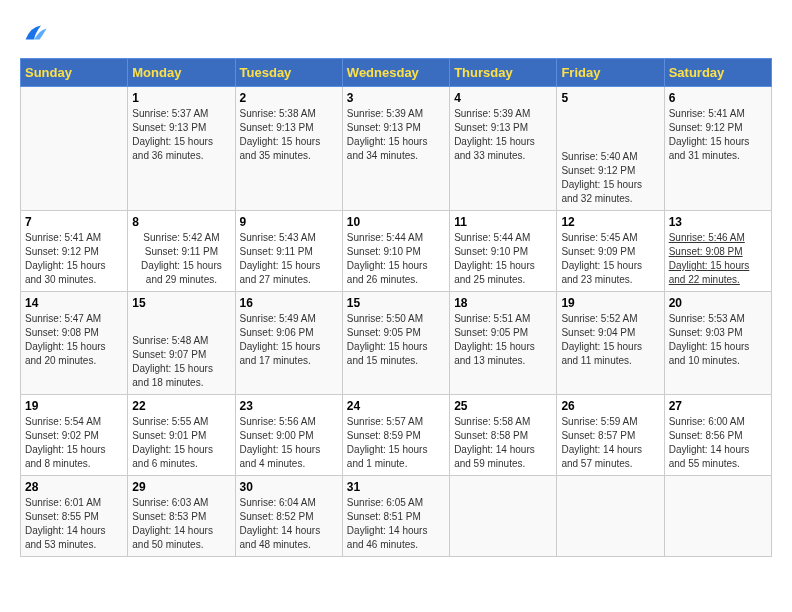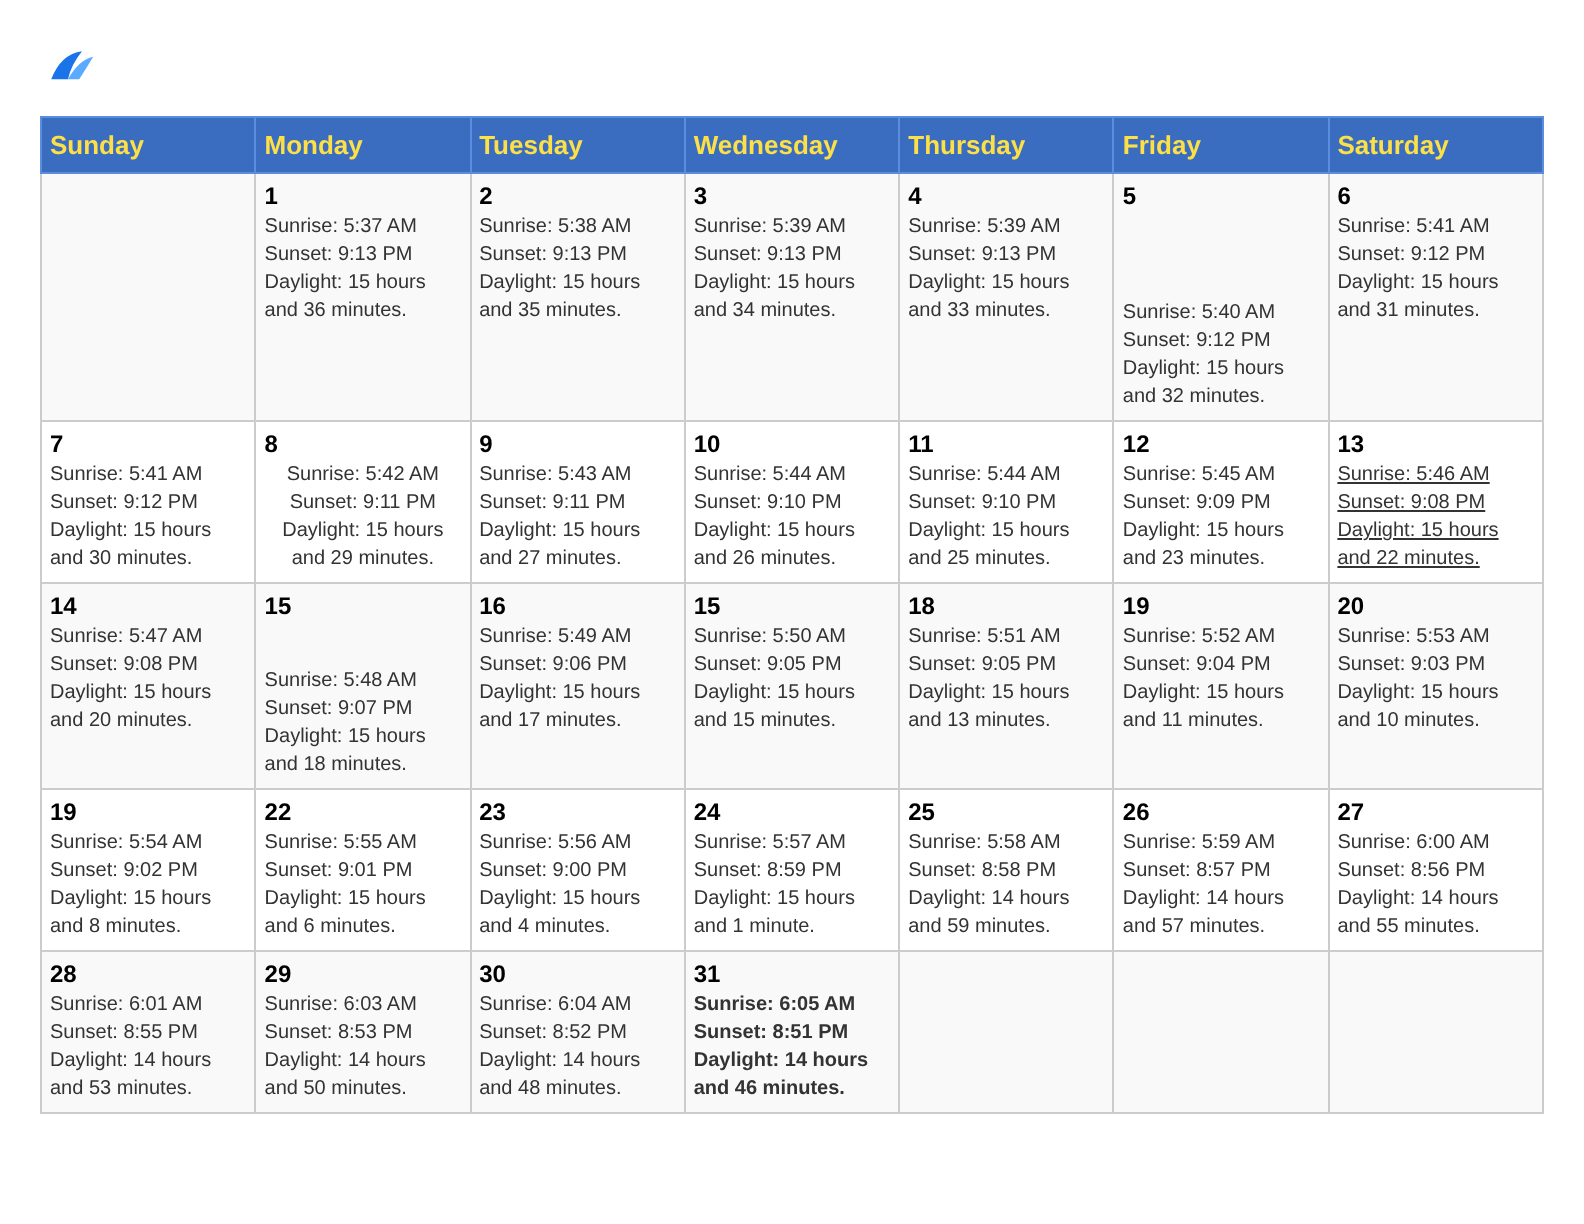--- a/index.html
+++ b/index.html
@@ -335,21 +335,21 @@
         </td>
         <td>
           <span class="day-number">30</span>
           <div class="day-info" style="white-space: pre-line;">Sunrise: 6:04 AM
 Sunset: 8:52 PM
 Daylight: 14 hours
 and 48 minutes.</div>
         </td>
         <td>
           <span class="day-number">31</span>
-          <div class="day-info" style="white-space: pre-line; font-weight: bold;">Sunrise: 6:05 AM
+          <div class="day-info" style="white-space: pre-line;">Sunrise: 6:05 AM
 Sunset: 8:51 PM
 Daylight: 14 hours
 and 46 minutes.</div>
         </td>
         <td class="empty-cell"></td>
         <td class="empty-cell"></td>
         <td class="empty-cell"></td>
       </tr>
     </tbody>
 </table>

